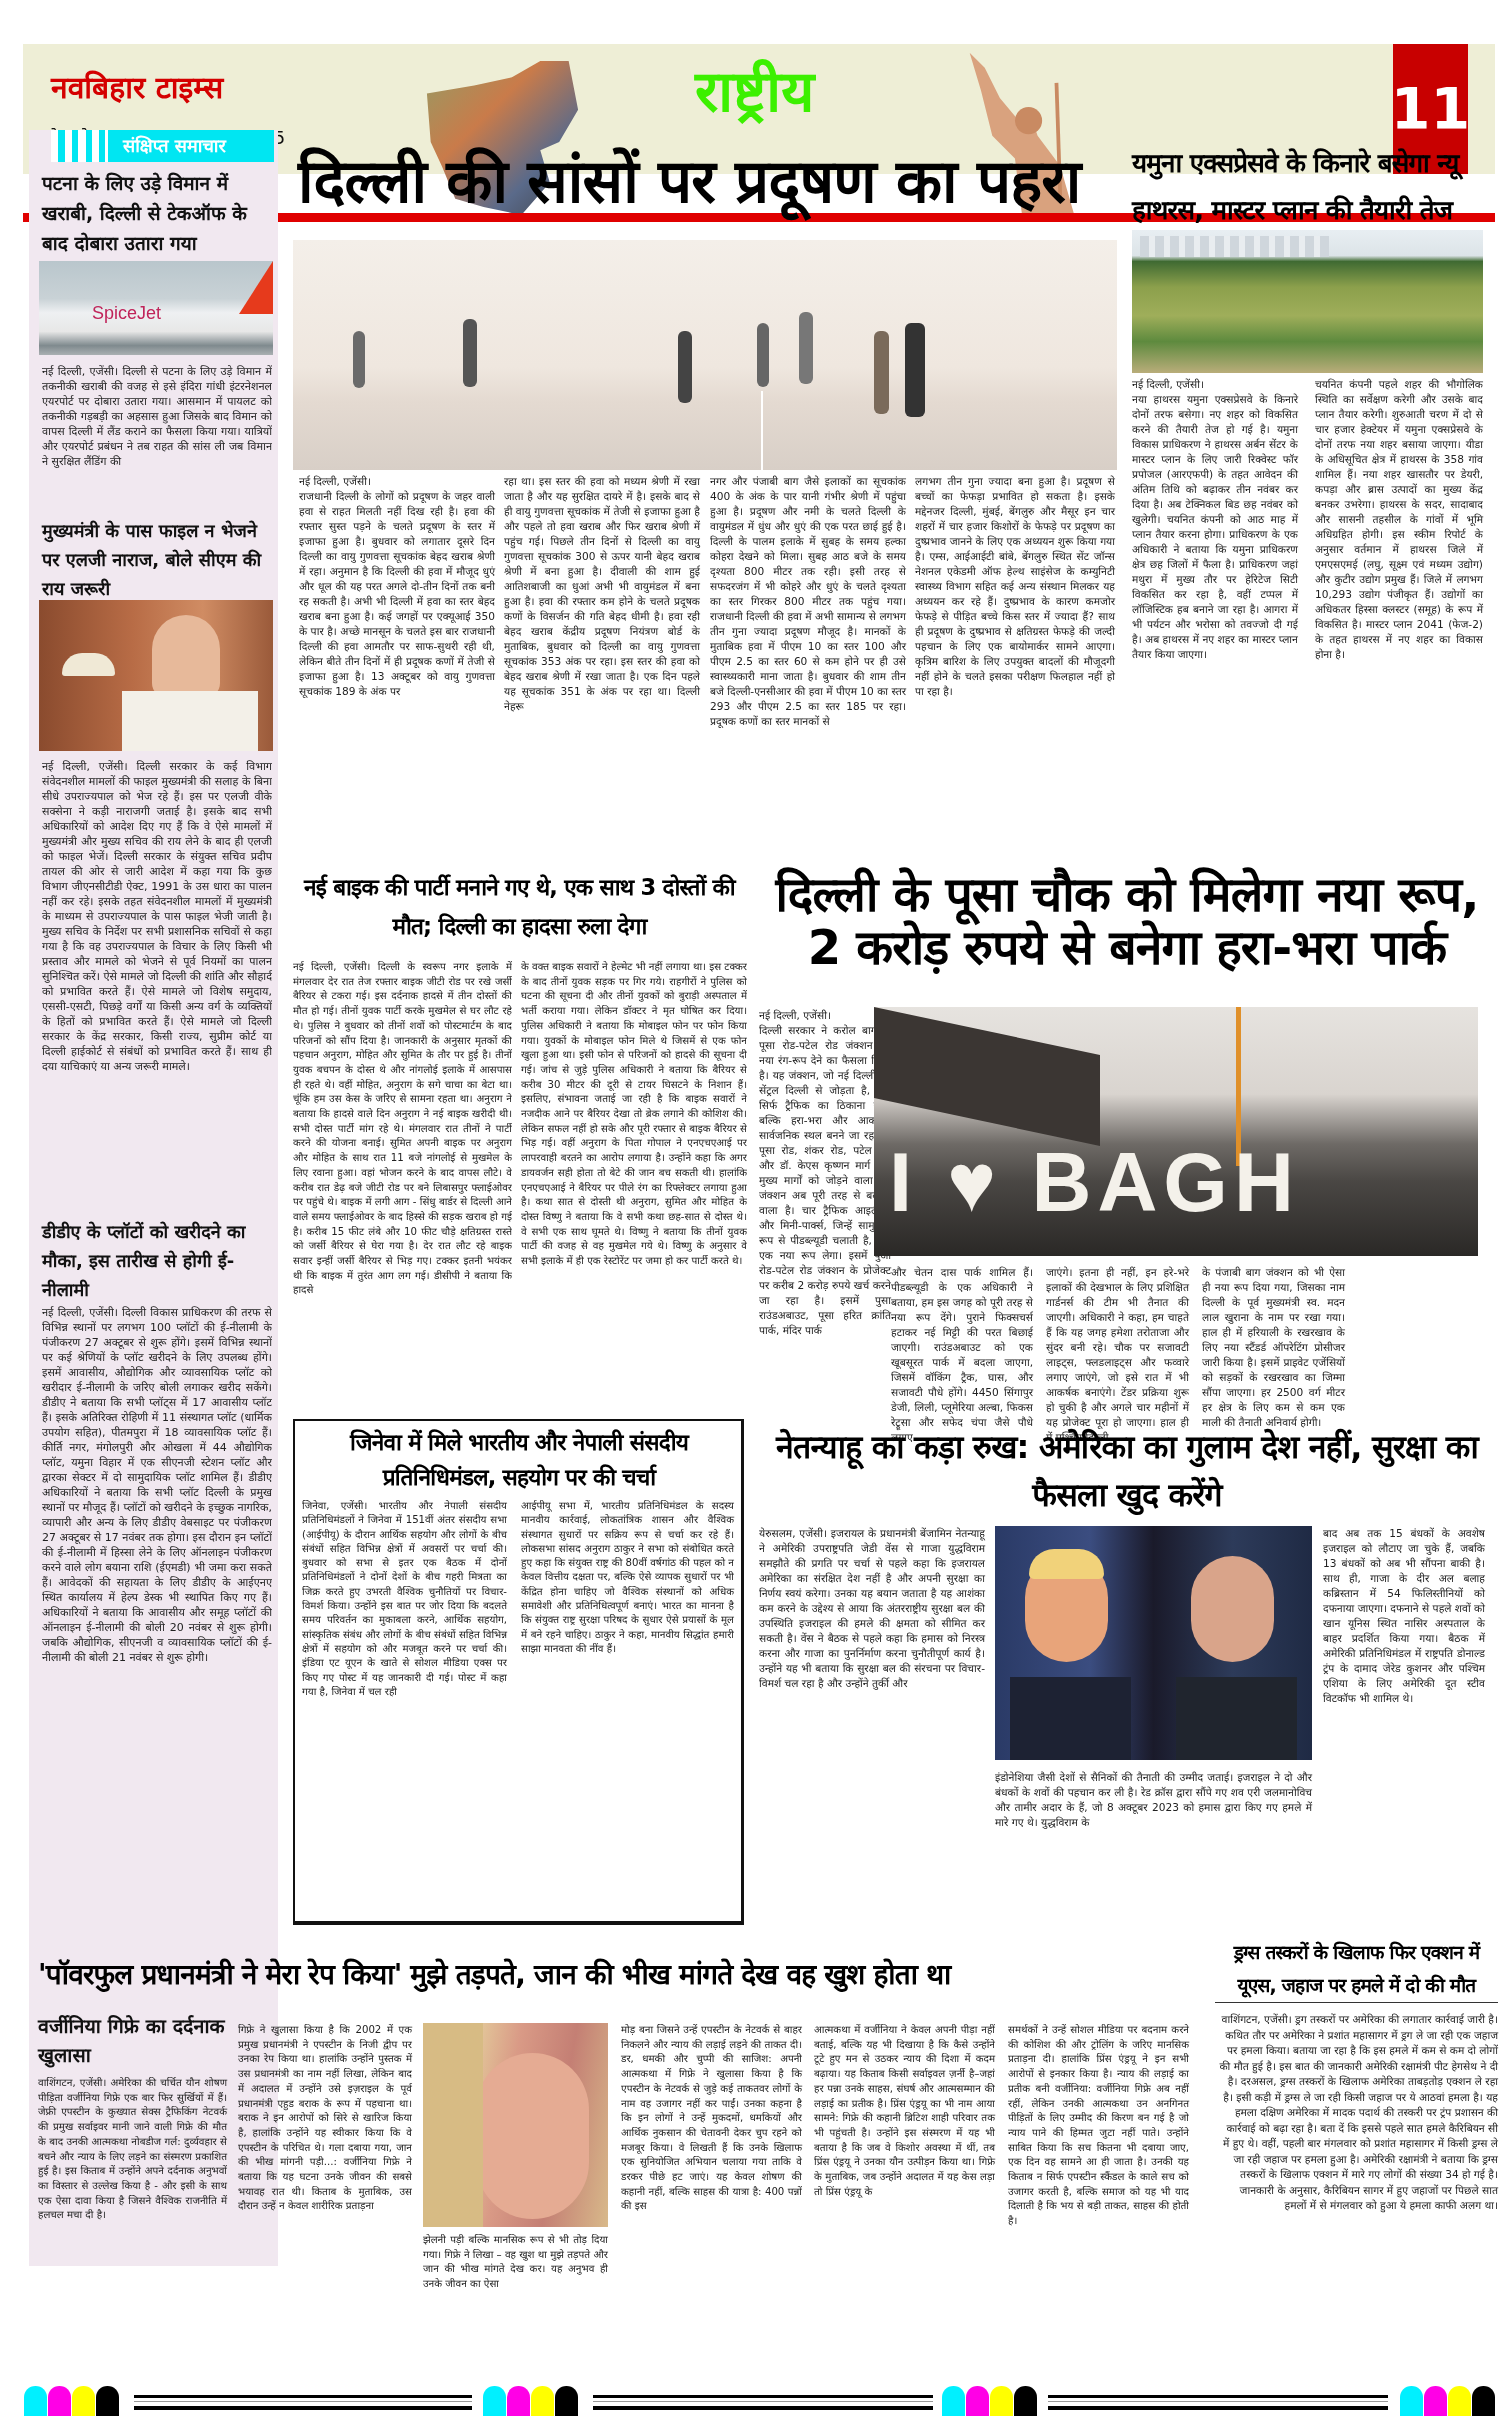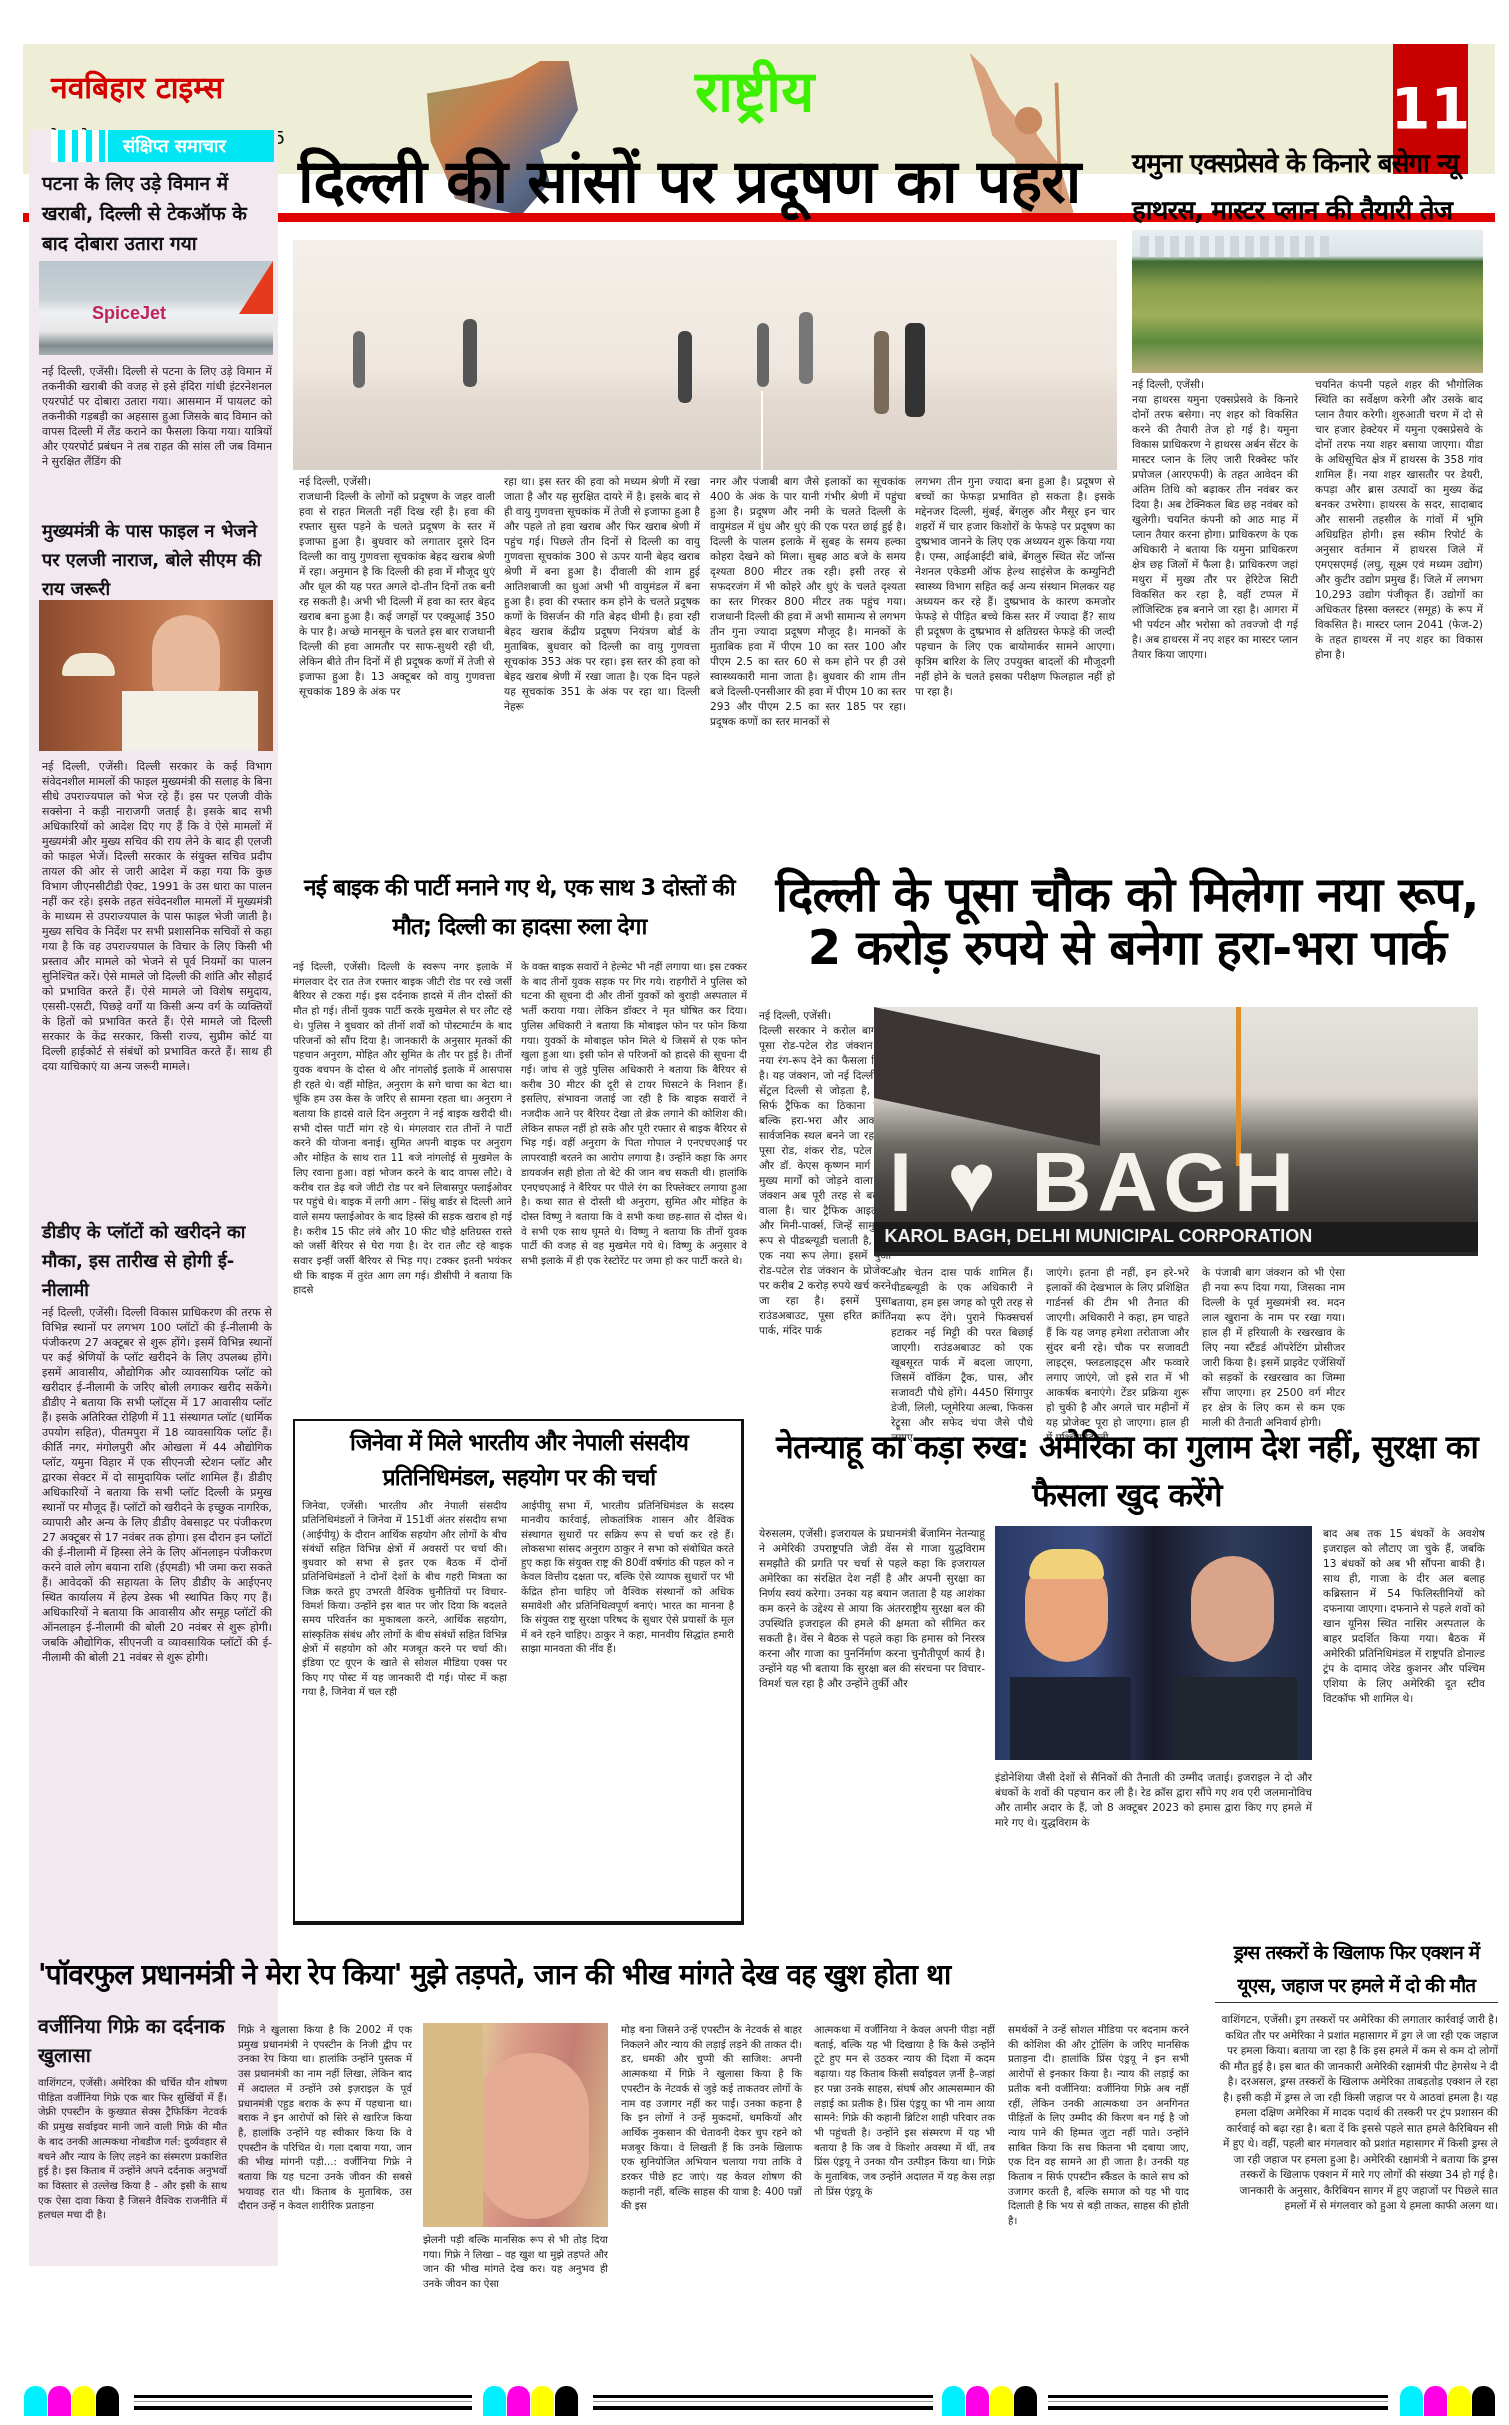--- a/index.html
+++ b/index.html
@@ -55,21 +55,21 @@
 <div class="abs red-rule"></div>
 
 <div class="abs sidebar"></div>
 <div class="abs brief-tag">
   <div class="bars"></div>
   <div class="lbl">संक्षिप्त समाचार</div>
 </div>
 
 <div class="abs side-hl" style="left:42px;top:168px;width:230px;">पटना के लिए उड़े विमान में खराबी, दिल्ली से टेकऑफ के बाद दोबारा उतारा गया</div>
 <div class="abs photo" style="left:39px;top:261px;width:234px;height:94px;background:linear-gradient(180deg,#b9c6cc 0%,#c9d2d6 40%,#eef0f2 55%,#e7e7e7 75%,#7f8a8e 90%,#aab0b2 100%);">
-  <div style="position:absolute;left:53px;top:42px;font-size:18px;font-weight:bold;color:#c0245a;font-family:'Liberation Sans',sans-serif;">SpiceJet</div>
+  <div style="position:absolute;left:53px;top:42px;font-size:18px;font-weight:normal;color:#c0245a;font-family:'Liberation Sans',sans-serif;">SpiceJet</div>
   <div style="position:absolute;right:0;top:0;width:34px;height:53px;background:#e63a1c;clip-path:polygon(100% 0,100% 100%,0 100%);"></div>
 </div>
 <div class="abs body-text" style="left:42px;top:364px;width:230px;height:155px;overflow:hidden;">
   <b>नई दिल्ली, एजेंसी।</b>
   <span>दिल्ली से पटना के लिए उड़े विमान में तकनीकी खराबी की वजह से इसे इंदिरा गांधी इंटरनेशनल एयरपोर्ट पर दोबारा उतारा गया। आसमान में पायलट को तकनीकी गड़बड़ी का अहसास हुआ जिसके बाद विमान को वापस दिल्ली में लैंड कराने का फैसला किया गया। यात्रियों और एयरपोर्ट प्रबंधन ने तब राहत की सांस ली जब विमान ने सुरक्षित लैंडिंग की</span>
 </div>
 
 <div class="abs side-hl" style="left:42px;top:516px;width:230px;font-size:18px;line-height:29px;">मुख्यमंत्री के पास फाइल न भेजने पर एलजी नाराज, बोले सीएम की राय जरूरी</div>
 <div class="abs photo" style="left:39px;top:600px;width:234px;height:151px;background:linear-gradient(90deg,#8a4b2e,#b86c46 40%,#d08c63 70%,#9a5a3a);">
   <div style="position:absolute;left:113px;top:15px;width:68px;height:83px;border-radius:34px 34px 15px 15px;background:#e7b99a;"></div>
@@ -125,21 +125,20 @@
 
 <div class="abs hl-xl" style="left:755px;top:868px;width:744px;font-size:48px;line-height:53px;text-align:center;">दिल्ली के पूसा चौक को मिलेगा नया रूप, 2 करोड़ रुपये से बनेगा हरा-भरा पार्क</div>
 <div class="abs body-text" style="left:759px;top:1008px;width:132px;font-size:10.6px;">
   <b>नई दिल्ली, एजेंसी।</b><br>
   <span>दिल्ली सरकार ने करोल बाग के पूसा रोड-पटेल रोड जंक्शन को नया रंग-रूप देने का फैसला किया है। यह जंक्शन, जो नई दिल्ली को सेंट्रल दिल्ली से जोड़ता है, अब सिर्फ ट्रैफिक का ठिकाना नहीं, बल्कि हरा-भरा और आकर्षक सार्वजनिक स्थल बनने जा रहा है। पूसा रोड, शंकर रोड, पटेल रोड और डॉ. केएस कृष्णन मार्ग जैसे मुख्य मार्गों को जोड़ने वाला यह जंक्शन अब पूरी तरह से बदलने वाला है। चार ट्रैफिक आइलैंड्स और मिनी-पार्क्स, जिन्हें सामुदिक रूप से पीडब्ल्यूडी चलाती है, अब एक नया रूप लेगा। इसमें पुआ रोड-पटेल रोड जंक्शन के प्रोजेक्ट पर करीब 2 करोड़ रुपये खर्च करने जा रहा है। इसमें पुसा राउंडअबाउट, पूसा हरित क्रांति पार्क, मंदिर पार्क</span>
 </div>
 <div class="abs photo" style="left:874px;top:1007px;width:604px;height:249px;background:linear-gradient(180deg,#e6e3df 0%,#d9d4cf 35%,#6e6a66 55%,#4a4744 70%,#2a2826 100%);">
   <div style="position:absolute;left:0;top:0;width:226px;height:91px;background:#3b3633;transform:skewY(12deg);transform-origin:left;"></div>
   <div style="position:absolute;left:362px;top:0;width:4.5px;height:159px;background:#e0902a;"></div>
   <div style="position:absolute;left:15px;top:128px;font-size:83px;font-weight:bold;color:#f4f1ea;letter-spacing:6px;font-family:'Liberation Sans',sans-serif;">I ♥ BAGH</div>
-  <div style="position:absolute;left:0;bottom:4.5px;width:604px;height:30px;background:#1b1b1b;color:#f1f1f1;font-size:18px;font-weight:bold;padding:4.5px 10.6px;font-family:'Liberation Sans',sans-serif;">KAROL BAGH, DELHI MUNICIPAL CORPORATION</div>
 </div>
 <div class="abs body-text" style="left:891px;top:1265px;width:142px;font-size:10.6px;">और चेतन दास पार्क शामिल हैं। पीडब्ल्यूडी के एक अधिकारी ने बताया, हम इस जगह को पूरी तरह से नया रूप देंगे। पुराने फिक्सचर्स हटाकर नई मिट्टी की परत बिछाई जाएगी। राउंडअबाउट को एक खूबसूरत पार्क में बदला जाएगा, जिसमें वॉकिंग ट्रैक, घास, और सजावटी पौधे होंगे। 4450 सिंगापुर डेजी, लिली, प्लूमेरिया अल्बा, फिकस रेट्रूसा और सफेद चंपा जैसे पौधे लगाए</div>
 <div class="abs body-text" style="left:1046px;top:1265px;width:143px;font-size:10.6px;">जाएंगे। इतना ही नहीं, इन हरे-भरे इलाकों की देखभाल के लिए प्रशिक्षित गार्डनर्स की टीम भी तैनात की जाएगी। अधिकारी ने कहा, हम चाहते हैं कि यह जगह हमेशा तरोताजा और सुंदर बनी रहे। चौक पर सजावटी लाइट्स, फ्लडलाइट्स और फव्वारे लगाए जाएंगे, जो इसे रात में भी आकर्षक बनाएंगे। टेंडर प्रक्रिया शुरू हो चुकी है और अगले चार महीनों में यह प्रोजेक्ट पूरा हो जाएगा। हाल ही में पश्चिम दिल्ली</div>
 <div class="abs body-text" style="left:1202px;top:1265px;width:143px;font-size:10.6px;">के पंजाबी बाग जंक्शन को भी ऐसा ही नया रूप दिया गया, जिसका नाम दिल्ली के पूर्व मुख्यमंत्री स्व. मदन लाल खुराना के नाम पर रखा गया। हाल ही में हरियाली के रखरखाव के लिए नया स्टैंडर्ड ऑपरेटिंग प्रोसीजर जारी किया है। इसमें प्राइवेट एजेंसियों को सड़कों के रखरखाव का जिम्मा सौंपा जाएगा। हर 2500 वर्ग मीटर हर क्षेत्र के लिए कम से कम एक माली की तैनाती अनिवार्य होगी।</div>
 
 <div class="abs boxed" style="left:293px;top:1419px;width:451px;height:506px;"></div>
 <div class="abs hl-xl" style="left:302px;top:1425px;width:434px;font-size:22.6px;line-height:35px;text-align:center;">जिनेवा में मिले भारतीय और नेपाली संसदीय प्रतिनिधिमंडल, सहयोग पर की चर्चा</div>
 <div class="abs body-text" style="left:302px;top:1499px;width:205px;font-size:10.2px;line-height:14.3px;">
   <b>जिनेवा, एजेंसी।</b>
   <span>भारतीय और नेपाली संसदीय प्रतिनिधिमंडलों ने जिनेवा में 151वीं अंतर संसदीय सभा (आईपीयू) के दौरान आर्थिक सहयोग और लोगों के बीच संबंधों सहित विभिन्न क्षेत्रों में अवसरों पर चर्चा की। बुधवार को सभा से इतर एक बैठक में दोनों प्रतिनिधिमंडलों ने दोनों देशों के बीच गहरी मित्रता का जिक्र करते हुए उभरती वैश्विक चुनौतियों पर विचार-विमर्श किया। उन्होंने इस बात पर जोर दिया कि बदलते समय परिवर्तन का मुकाबला करने, आर्थिक सहयोग, सांस्कृतिक संबंध और लोगों के बीच संबंधों सहित विभिन्न क्षेत्रों में सहयोग को और मजबूत करने पर चर्चा की। इंडिया एट यूएन के खाते से सोशल मीडिया एक्स पर किए गए पोस्ट में यह जानकारी दी गई। पोस्ट में कहा गया है, जिनेवा में चल रही</span>

